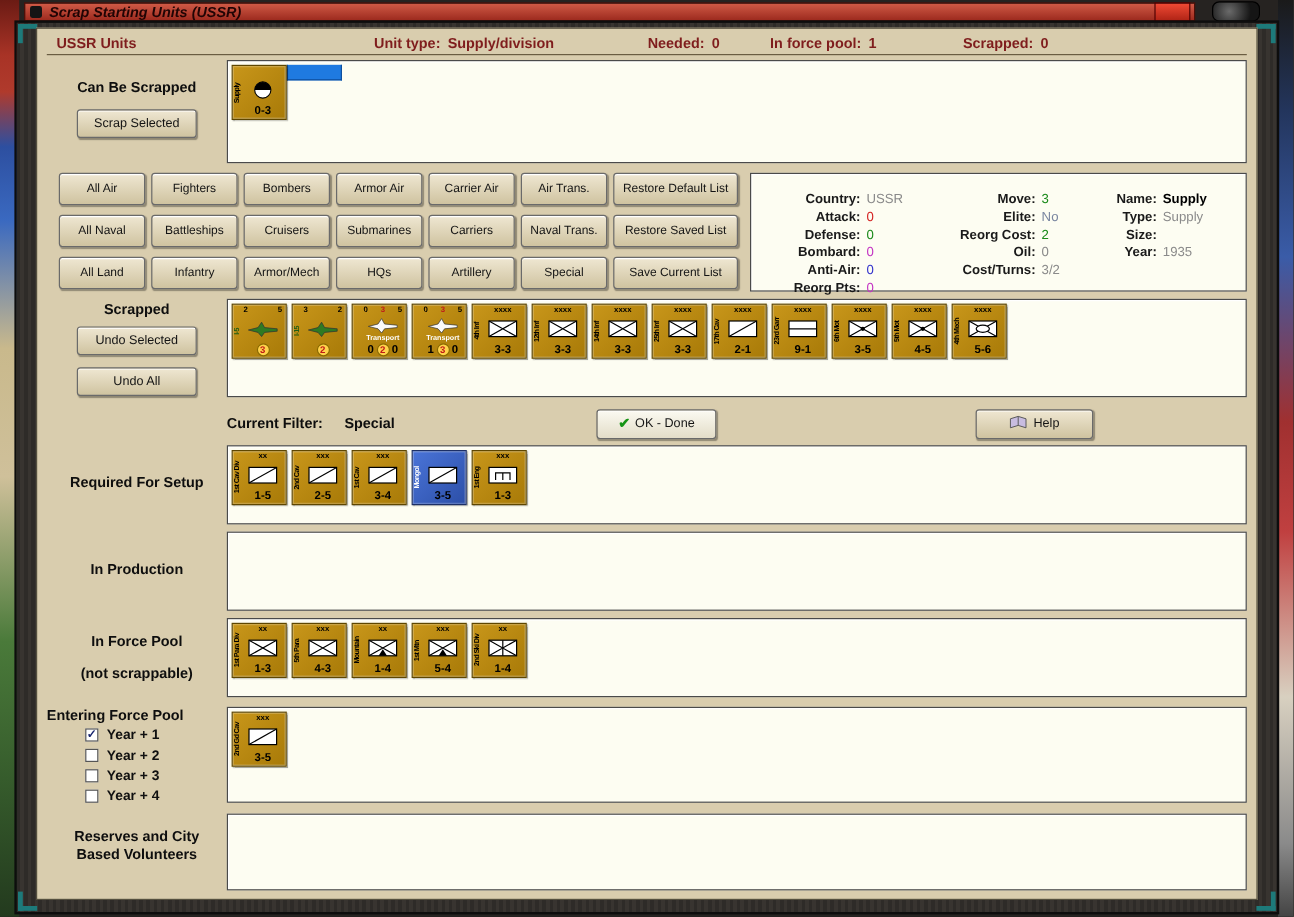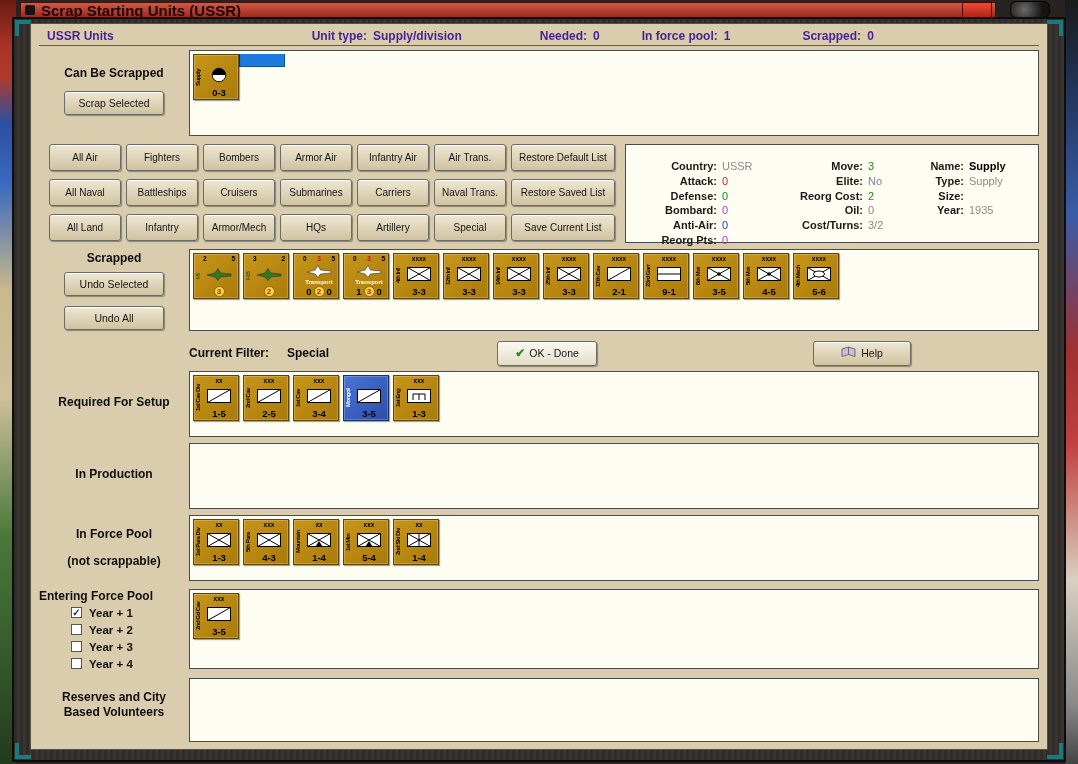--- a/index.html
+++ b/index.html
@@ -8,38 +8,38 @@
   .screen{position:relative;width:1078px;height:764px;background:#262321;}
   .strip-left{position:absolute;left:0;top:0;width:16px;height:100%;
     background:linear-gradient(#6b1b14 0%,#a83326 6%,#b03a2c 10%,#2d4fa0 16%,#3a69c0 24%,#c9b98c 38%,#cfc09a 52%,#4a7a3a 70%,#365c2c 85%,#233a1e 100%);}
   .strip-right{position:absolute;right:0;top:0;width:13px;height:100%;
     background:linear-gradient(#1a1a1a 0%,#23355c 12%,#3a5ca8 28%,#a03030 46%,#c04040 58%,#d8d0c0 76%,#8a8a8a 92%,#444 100%);}
   .window{position:absolute;left:12px;top:0;width:1054px;height:762px;}
   .titlebar{position:absolute;left:8px;top:2px;right:70px;height:16px;
     background:linear-gradient(#d05a46,#9c2a1e);border:1px solid #4e0f08;
     display:flex;align-items:center;padding:0 4px;}
   .tb-icon{width:10px;height:10px;background:#141414;border-radius:2px;margin-right:6px;flex:0 0 auto;}
-  .tb-title{font-size:15px;font-weight:bold;color:#200404;white-space:nowrap;}
+  .tb-title{font-size:12px;font-weight:bold;color:#200404;white-space:nowrap;font-style:italic;}
   .tb-close{position:absolute;right:74px;top:2px;width:30px;height:16px;background:linear-gradient(#f04a34,#b02416);
     border:1px solid #500;}
   .knob{position:absolute;right:16px;top:1px;width:40px;height:17px;border-radius:6px;
     background:radial-gradient(circle at 35% 50%,#6a6a6a,#151515 70%);border:1px solid #000;}
   .frame{position:absolute;left:0;top:17px;right:0;bottom:0;
     background:repeating-linear-gradient(90deg,#2e2b28 0 3px,#383430 3px 6px);
     border:2px solid #0d0d0d;}
   .corner{position:absolute;width:16px;height:16px;border:4px solid #1d7a7a;}
   .c-tl{left:1px;top:1px;border-right:none;border-bottom:none;}
   .c-tr{right:1px;top:1px;border-left:none;border-bottom:none;}
   .c-bl{left:1px;bottom:1px;border-right:none;border-top:none;}
   .c-br{right:1px;bottom:1px;border-left:none;border-top:none;}
   .content{position:absolute;left:16px;top:4px;right:16px;bottom:10px;
     background:#d9cdae;border:1px solid #55503f;padding:2px 8px 0 8px;overflow:hidden;}
 
   .header-row{display:flex;align-items:center;height:20px;border-bottom:1px solid #6a5d42;
-    font-size:12px;font-weight:bold;color:#4c1d95;}
+    font-size:12px;font-weight:bold;color:#7f1d1d;}
   .h-ussr{margin-left:8px;}
   .h-unit{margin-left:198px;}
   .h-needed{margin-left:78px;}
   .h-pool{margin-left:42px;}
   .h-scrapped{margin-left:72px;}
   .hv{margin-left:6px;}
 
   .sec{display:flex;align-items:stretch;}
   .leftcol{flex:0 0 150px;display:flex;flex-direction:column;align-items:center;}
   .sec-label{font-size:12px;font-weight:bold;color:#0e0e0e;text-align:center;line-height:15px;}
@@ -185,21 +185,21 @@
               </div>
             </div>
         </div>
 
         <div class="filters-sec">
           <div class="filter-grid" id="filterGrid">
               <button class="btn fbtn">All Air</button>
               <button class="btn fbtn">Fighters</button>
               <button class="btn fbtn">Bombers</button>
               <button class="btn fbtn">Armor Air</button>
-              <button class="btn fbtn">Infantry Air</button>
+              <button class="btn fbtn">Carrier Air</button>
               <button class="btn fbtn">Air Trans.</button>
               <button class="btn fbtn">Restore Default List</button>
               <button class="btn fbtn">All Naval</button>
               <button class="btn fbtn">Battleships</button>
               <button class="btn fbtn">Cruisers</button>
               <button class="btn fbtn">Submarines</button>
               <button class="btn fbtn">Carriers</button>
               <button class="btn fbtn">Naval Trans.</button>
               <button class="btn fbtn">Restore Saved List</button>
               <button class="btn fbtn">All Land</button>

